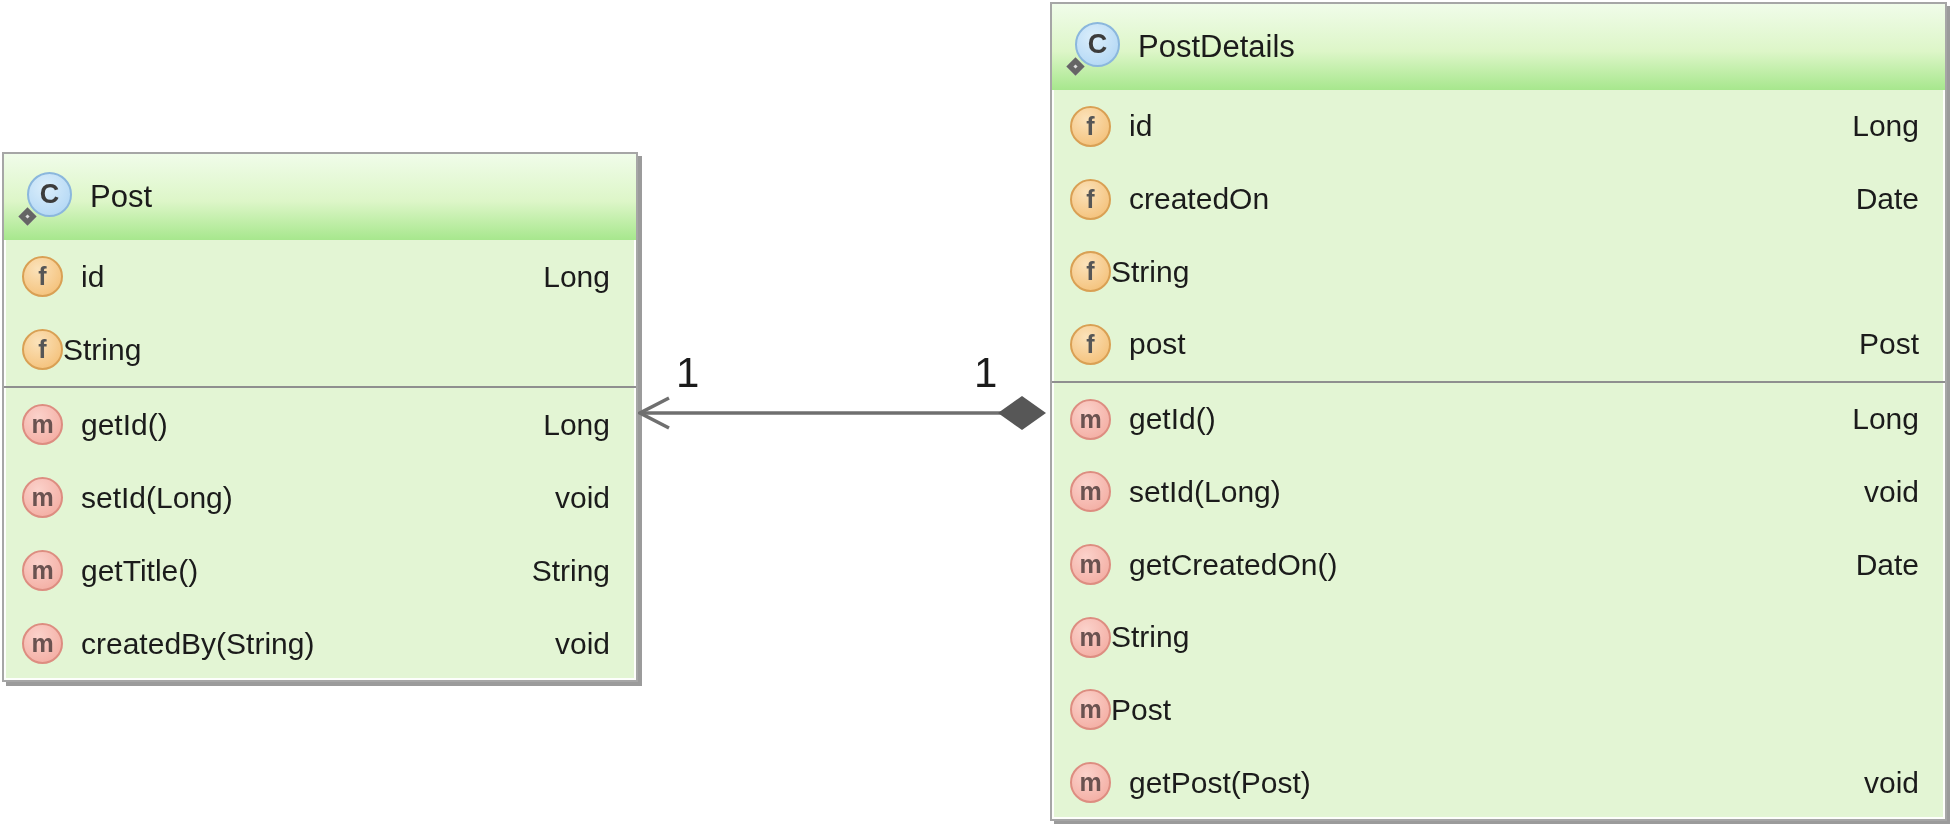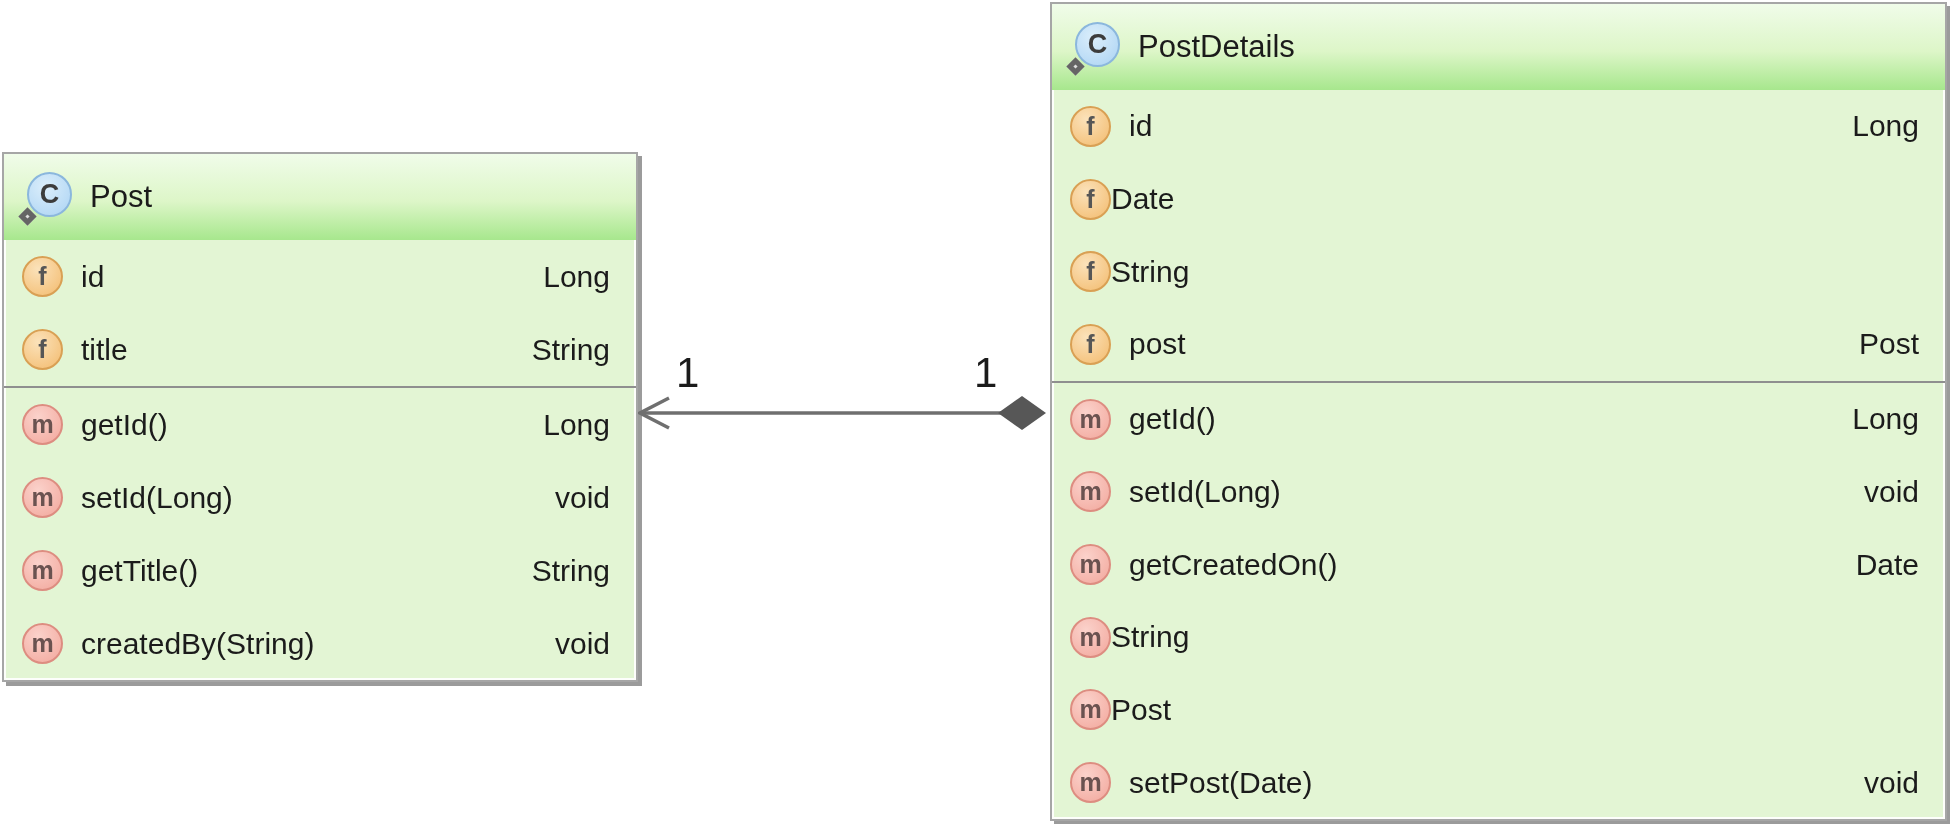--- a/index.html
+++ b/index.html
@@ -83,21 +83,20 @@
       <span class="title">Post</span>
     </div>
 
     <div class="row">
       <span class="mini-icon field-icon">f</span>
       <span class="name">id</span>
       <span class="type">Long</span>
     </div>
     <div class="row">
       <span class="mini-icon field-icon">f</span>
-      <span class="name">title</span>
       <span class="type">String</span>
     </div>
 
     <div class="sep"></div>
 
     <div class="row">
       <span class="mini-icon method-icon">m</span>
       <span class="name">getId()</span>
       <span class="type">Long</span>
     </div>
@@ -127,20 +126,21 @@
       <span class="title">PostDetails</span>
     </div>
 
     <div class="row">
       <span class="mini-icon field-icon">f</span>
       <span class="name">id</span>
       <span class="type">Long</span>
     </div>
     <div class="row">
       <span class="mini-icon field-icon">f</span>
+      <span class="name">createdOn</span>
       <span class="type">Date</span>
     </div>
     <div class="row">
       <span class="mini-icon field-icon">f</span>
       <span class="type">String</span>
     </div>
     <div class="row">
       <span class="mini-icon field-icon">f</span>
       <span class="name">post</span>
       <span class="type">Post</span>
@@ -166,21 +166,21 @@
     <div class="row">
       <span class="mini-icon method-icon">m</span>
       <span class="type">String</span>
     </div>
     <div class="row">
       <span class="mini-icon method-icon">m</span>
       <span class="type">Post</span>
     </div>
     <div class="row">
       <span class="mini-icon method-icon">m</span>
-      <span class="name">setPost(Date)</span>
+      <span class="name">getPost(Post)</span>
       <span class="type">void</span>
     </div>
   </div>
 
   <svg class="connector-svg" width="414" height="112" viewBox="0 0 414 112" xmlns="http://www.w3.org/2000/svg">
     <line x1="3" y1="55" x2="364" y2="55" stroke="#6f6f6f" stroke-width="3.5"></line>
     <polyline points="31,40 2,55 31,70" fill="none" stroke="#6f6f6f" stroke-width="3.5"></polyline>
     <polygon points="360,55 384,38 408,55 384,72" fill="#575757"></polygon>
   </svg>
 

